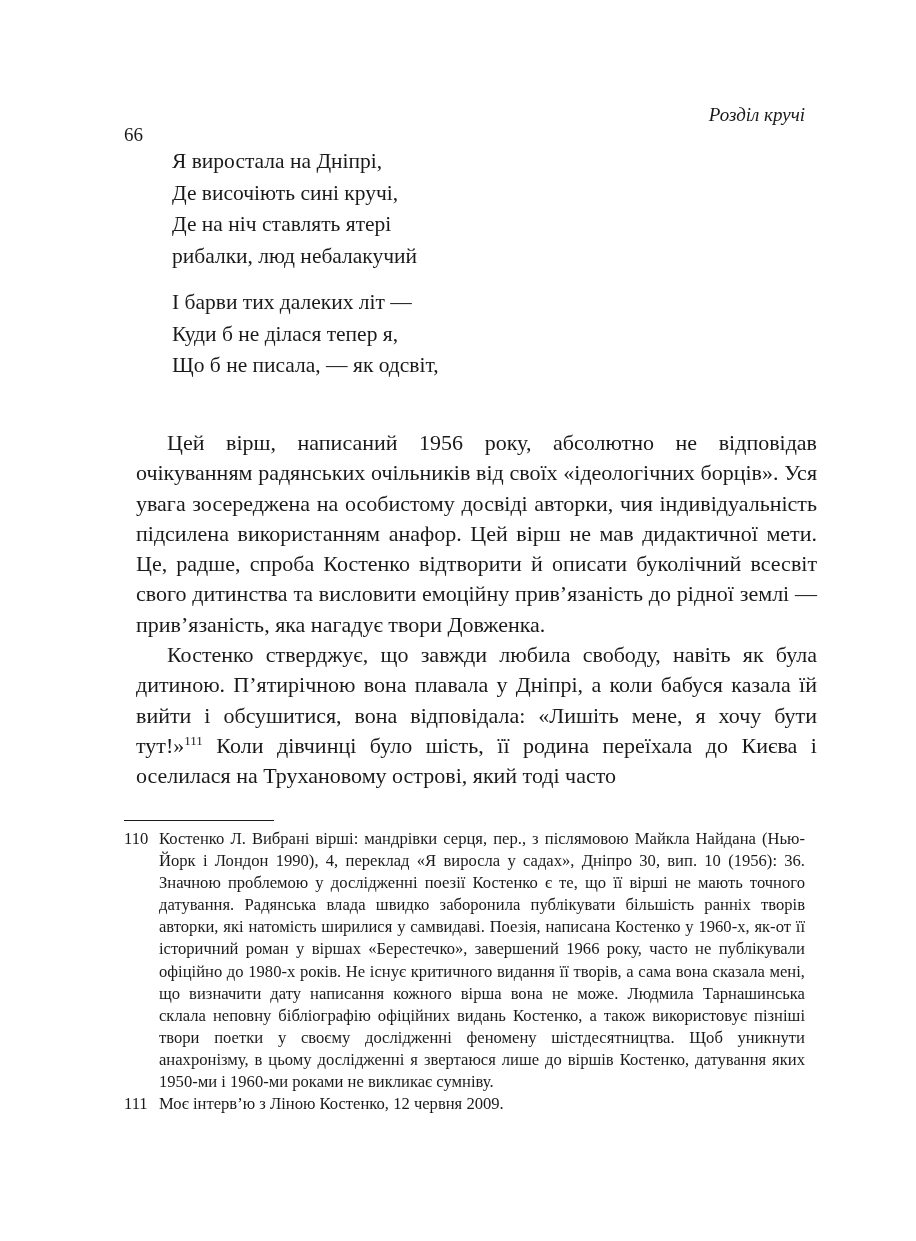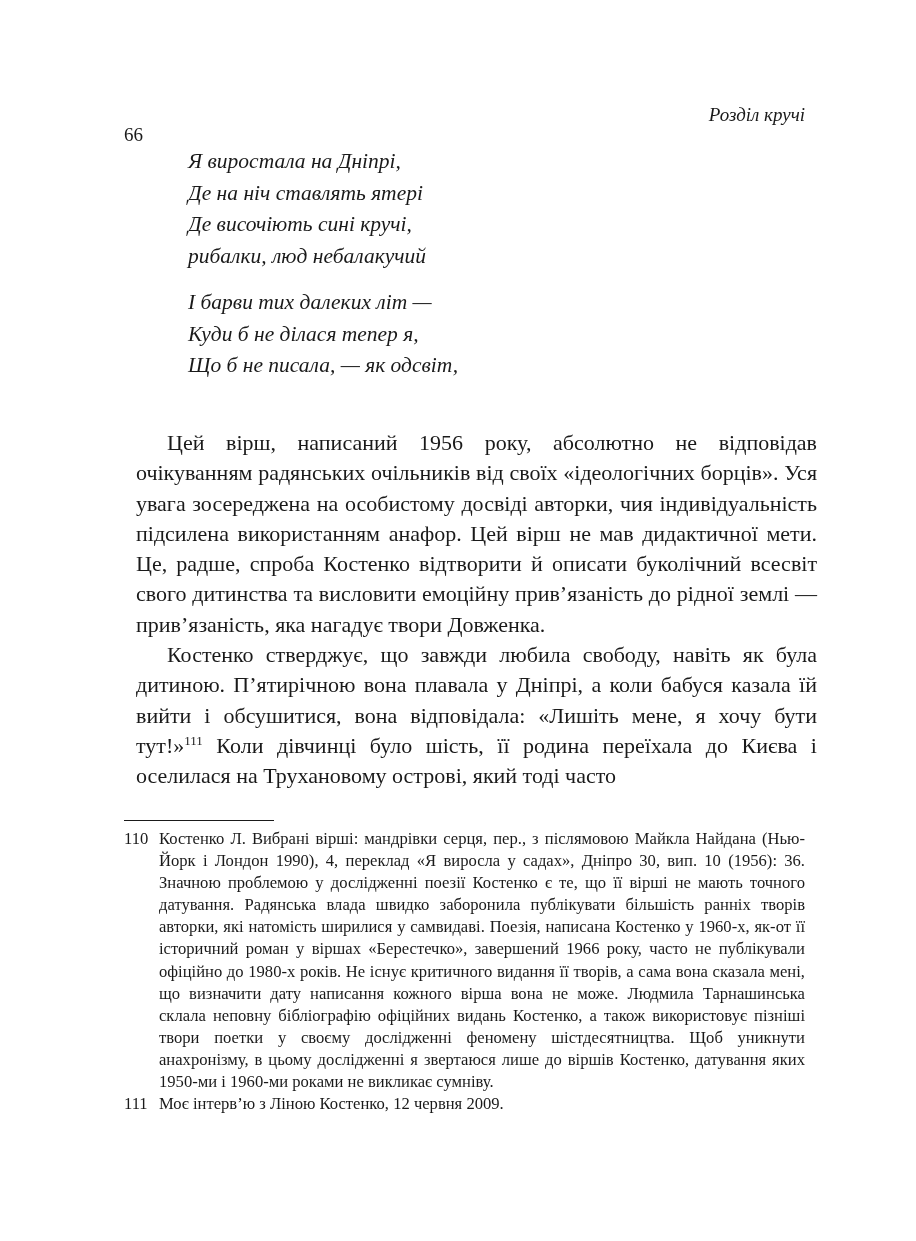--- a/index.html
+++ b/index.html
@@ -1,21 +1,21 @@
 <!DOCTYPE html>
 <html><head>
 <meta charset="utf-8">
 <style>
   html, body { margin: 0; padding: 0; background: #ffffff; }
   body { width: 916px; height: 1241px; position: relative; overflow: hidden;
          font-family: "Liberation Serif", "DejaVu Serif", serif; color: #1a1a1a; }
   .page-number { position: absolute; left: 124px; top: 104px; font-size: 19px; margin-top: 20px; }
   .running-head { position: absolute; right: 111px; top: 104px; font-size: 19px; font-style: italic; }
 
-  .poem { position: absolute; left: 188px; font-size: 21.5px; font-style: italic; line-height: 31.5px; }
+  .poem { position: absolute; left: 172px; font-size: 21.5px; line-height: 31.5px; }
   .stanza1 { top: 146px; }
   .stanza2 { top: 287px; }
   .poem-line { display: block; white-space: nowrap; }
   .poem-sup { font-size: 12px; vertical-align: super; line-height: 0; }
 
   .body { position: absolute; left: 124px; width: 681px; top: 428px;
           font-size: 22px; line-height: 30.3px; text-align: justify; margin-left: 12px; }
   .para { margin: 0; text-indent: 31px; }
   .fnref { font-size: 13px; vertical-align: super; line-height: 0; }
 
@@ -29,22 +29,22 @@
   .fn-text { flex: 1; text-align: justify; }
 </style>
 </head>
 <body>
 
 <div class="page-number">66</div>
 <div class="running-head">Розділ кручі</div>
 
 <div class="poem stanza1">
   <span class="poem-line">Я виростала на Дніпрі,</span>
+  <span class="poem-line">Де височіють сині кручі,</span>
   <span class="poem-line">Де на ніч ставлять ятері</span>
-  <span class="poem-line">Де височіють сині кручі,</span>
   <span class="poem-line">рибалки, люд небалакучий</span>
 </div>
 
 <div class="poem stanza2">
   <span class="poem-line">І барви тих далеких літ —</span>
   <span class="poem-line">Куди б не ділася тепер я,</span>
   <span class="poem-line">Що б не писала, — як одсвіт,</span>
 </div>
 
 <div class="body">

